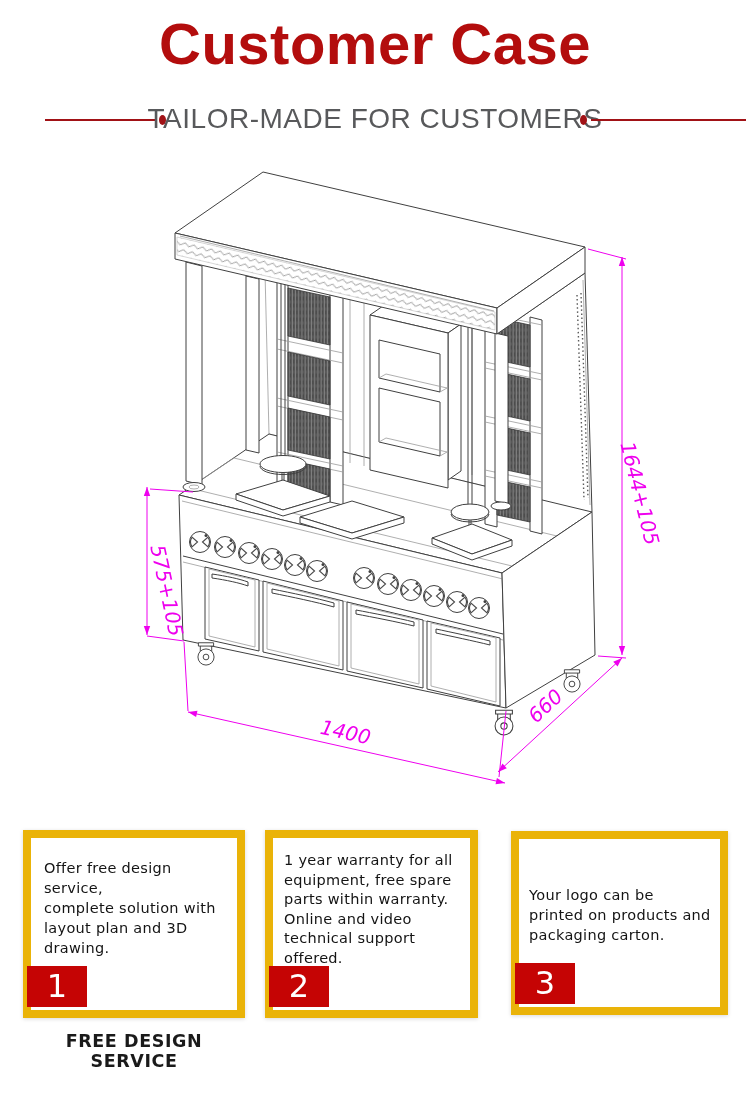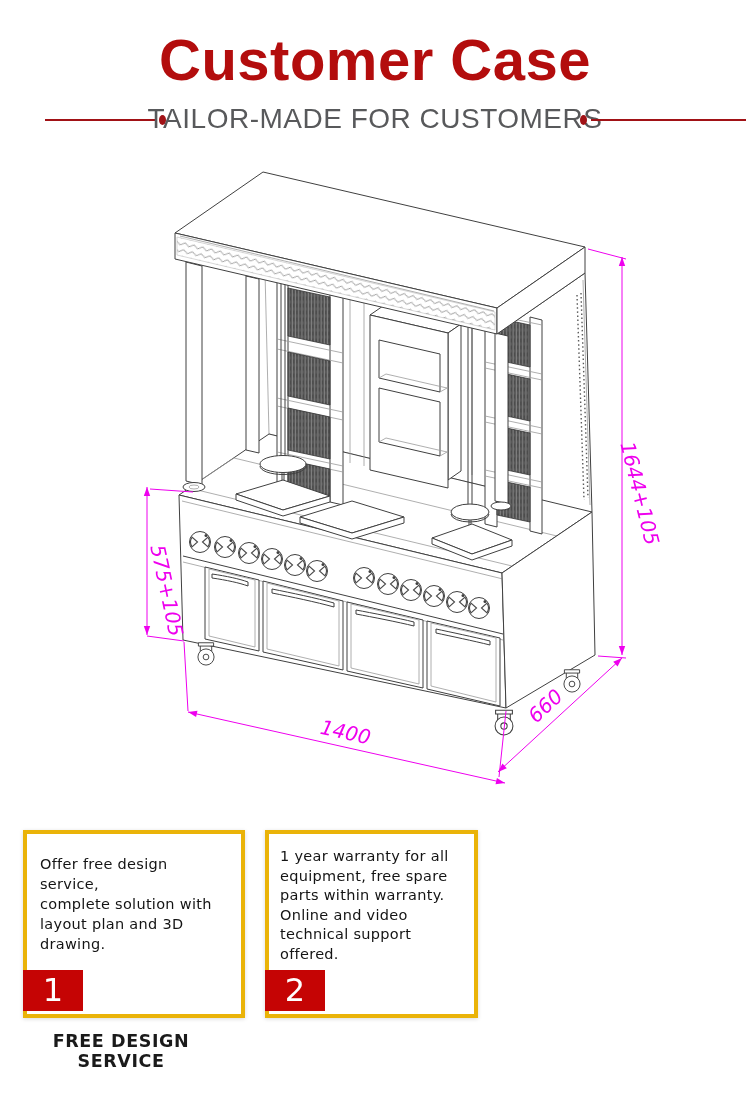--- a/index.html
+++ b/index.html
@@ -1,52 +1,52 @@
 <!DOCTYPE html>
 <html><head>
 <meta charset="utf-8">
 <style>
   html,body{margin:0;padding:0;background:#fff;}
   .page{position:relative;width:750px;height:1108px;background:#fff;overflow:hidden;
         font-family:"Liberation Sans",sans-serif;margin:0 auto;}
 
   
-  .title{position:absolute;top:26px;left:0;width:750px;text-align:center;margin:0;
+  .title{position:absolute;top:10px;left:0;width:750px;text-align:center;margin:0;
          font-size:58px;font-weight:700;letter-spacing:0.5px;color:#b30d0d;}
   .subtitle-row{position:absolute;top:103px;left:0;width:750px;height:36px;}
   .subtitle{position:absolute;left:50%;transform:translateX(-50%);top:0;white-space:nowrap;
             font-size:28px;color:#58595b;letter-spacing:.5px;font-weight:400;}
   .red-line{position:absolute;top:16px;height:2px;background:#a11216;}
   .red-line.left{left:45px;width:111px;}
   .red-line.right{left:591px;width:155px;}
   .red-dot{position:absolute;top:12px;width:7px;height:10px;border-radius:50%;background:#a11216;}
   .red-dot.left{left:159px;}
   .red-dot.right{left:580px;}
 
   
   .drawing{position:absolute;top:155px;left:0;width:750px;height:655px;}
   .drawing svg{display:block;}
 
   
-  .card{position:absolute;top:830px;height:188px;background:#fff;border:4px solid #eab308;
+  .card{position:absolute;top:830px;height:188px;background:#fff;border:8px solid #eab308;
         box-shadow:0 1px 4px rgba(0,0,0,.15);box-sizing:border-box;}
   .card.c1{left:23px;width:222px;}
   .card.c2{left:265px;width:213px;}
   .card.c3{left:511px;width:217px;top:831px;height:184px;}
   .card-text{font-family:"DejaVu Sans",sans-serif;font-size:14.5px;line-height:20px;
              letter-spacing:.3px;color:#141414;white-space:pre-line;}
   .c1 .card-text{padding:20px 8px 0 13px;}
   .c2 .card-text{padding:13px 6px 0 11px;line-height:19.5px;}
   .c3 .card-text{padding:46px 6px 0 10px;}
   .badge{position:absolute;left:-4px;bottom:3px;width:60px;height:41px;background:#c50404;
          display:flex;align-items:center;justify-content:center;
          color:#fff;font-family:"DejaVu Sans",sans-serif;font-size:32px;padding-bottom:2px;box-sizing:border-box;}
   .caption{position:absolute;top:1031px;text-align:center;font-family:"DejaVu Sans",sans-serif;
            font-weight:bold;font-size:17.5px;letter-spacing:.6px;color:#1a1a1a;}
-  .caption.c1{left:10px;width:222px;}
+  .caption.c1{left:23px;width:222px;}
   .caption.c2{left:267px;width:215px;}
   .caption.c3{left:511px;width:217px;}
 
   
   .ln{fill:none;stroke:#404040;stroke-width:1;}
   .lt{fill:none;stroke:#9a9a9a;stroke-width:.8;}
   .face{fill:#ffffff;stroke:#404040;stroke-width:1;}
   .mag{stroke:#ee00ee;stroke-width:1;fill:none;}
   .mag-f{fill:#ee00ee;stroke:none;}
   .dim-text{fill:#ee00ee;font-family:"DejaVu Sans",sans-serif;font-style:italic;font-size:20px;}
@@ -257,16 +257,22 @@
   </div>
   <div class="card c2">
     <div class="card-text">1 year warranty for all
 equipment, free spare
 parts within warranty.
 Online and video
 technical support
 offered.</div>
     <div class="badge">2</div>
   </div>
+  <div class="card c3">
+    <div class="card-text">Your logo can be
+printed on products and
+packaging carton.</div>
+    <div class="badge">3</div>
+  </div>
 
   <div class="caption c1">FREE DESIGN SERVICE</div>
 
 </div>
 
 </body></html>

